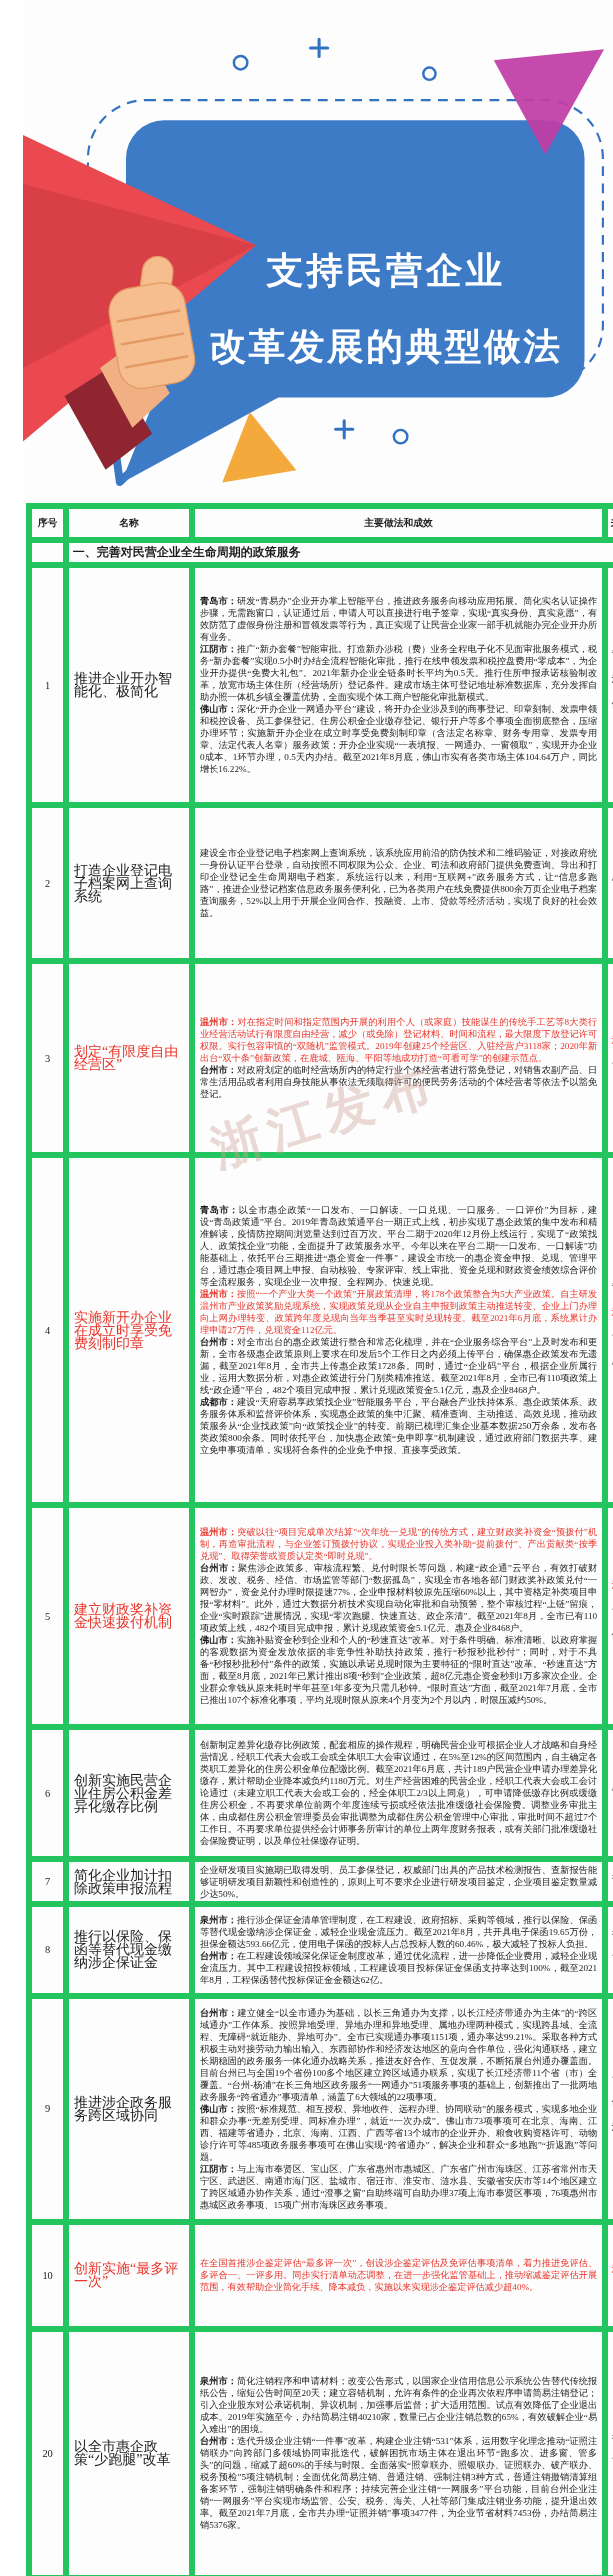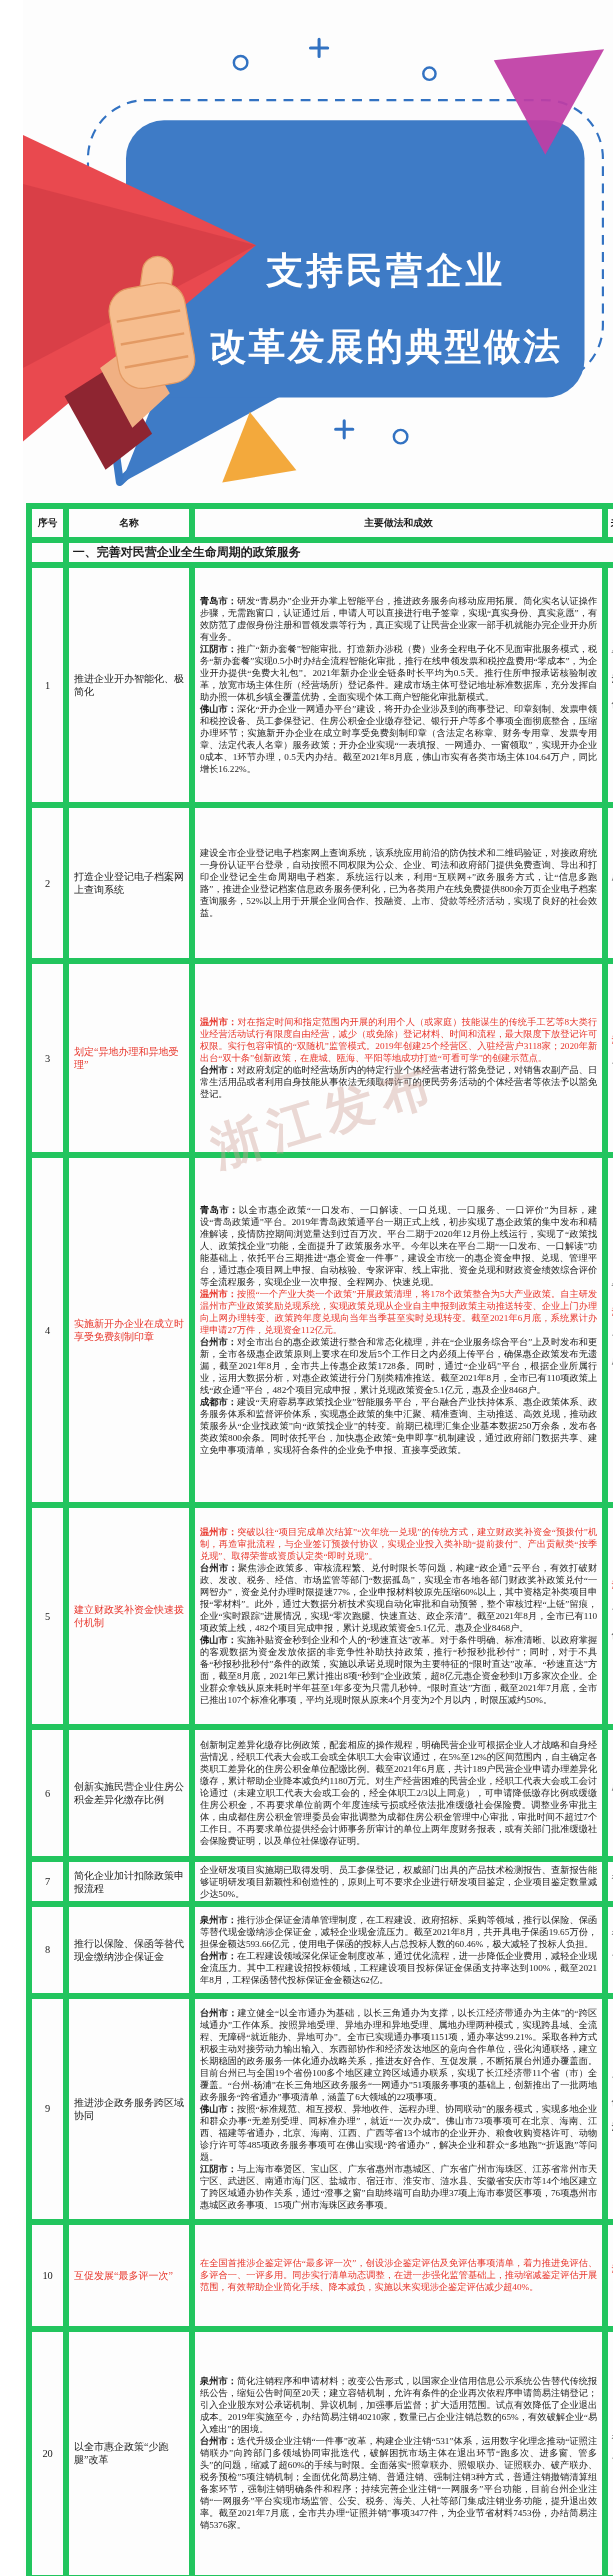--- a/index.html
+++ b/index.html
@@ -15,21 +15,21 @@
   
   #main-table{position:absolute;top:503px;left:3.1px;width:607px;
               border-collapse:collapse;table-layout:fixed;z-index:2;}
   #main-table th,#main-table td{border:6px solid #22c55e;vertical-align:middle;
               overflow:hidden;}
   #main-table thead tr{height:34px;}
   #main-table th{font-size:9.8px;font-weight:600;text-align:center;padding:1.2px;}
   tr.section-row{height:23px;}
   td.section-cell{font-size:12px;font-weight:bold;text-align:left;padding:1.2px 3.7px;}
   td.c-no{font-size:10.4px;text-align:center;padding:0;}
-  td.c-name{font-size:10px;line-height:13px;text-align:left;padding:1.2px 3.7px 1.2px 4.9px;}
+  td.c-name{font-size:14px;line-height:13px;text-align:left;padding:1.2px 3.7px 1.2px 4.9px;}
   td.c-body{font-size:9.2px;line-height:12px;text-align:justify;padding:1.2px 4.9px;}
   td.c-src{font-size:9.2px;line-height:12.3px;text-align:center;padding:0 0.6px;}
   td.c-body p.seg{margin:0;text-indent:0;}
   span.city{font-weight:bold;font-family:Liberation Serif, serif;}
   .red{color:#e8352b;}
   
   #main-table tbody tr:nth-child(2){height:240px;}
   #main-table tbody tr:nth-child(3){height:156px;}
   #main-table tbody tr:nth-child(4){height:194px;}
   #main-table tbody tr:nth-child(5){height:350px;}
@@ -126,21 +126,21 @@
       <td class="c-name">打造企业登记电子档案网上查询系统</td>
       <td class="c-body">
             <p class="seg">建设全市企业登记电子档案网上查询系统，该系统应用前沿的防伪技术和二维码验证，对接政府统一身份认证平台登录，自动按照不同权限为公众、企业、司法和政府部门提供免费查询、导出和打印企业登记全生命周期电子档案。系统运行以来，利用“互联网+”政务服务方式，让“信息多跑路”，推进企业登记档案信息政务服务便利化，已为各类用户在线免费提供800余万页企业电子档案查询服务，52%以上用于开展企业间合作、投融资、上市、贷款等经济活动，实现了良好的社会效益。</p>
           </td>
       <td class="c-src">
             <div class="src">成都市</div>
           </td>
     </tr>
         <tr>
       <td class="c-no">3</td>
-      <td class="c-name red">划定“异地办理和异地受理”</td>
+      <td class="c-name red">划定“有限度自由经营区”</td>
       <td class="c-body">
             <p class="seg red"><span class="city">温州市：</span>对在指定时间和指定范围内开展的利用个人（或家庭）技能谋生的传统手工艺等8大类行业经营活动试行有限度自由经营，减少（或免除）登记材料、时间和流程，最大限度下放登记许可权限。实行包容审慎的“双随机”监管模式。2019年创建25个经营区、入驻经营户3118家；2020年新出台“双十条”创新政策，在鹿城、瓯海、平阳等地成功打造“可看可学”的创建示范点。</p>
             <p class="seg"><span class="city">台州市：</span>对政府划定的临时经营场所内的特定行业个体经营者进行豁免登记，对销售农副产品、日常生活用品或者利用自身技能从事依法无须取得许可的便民劳务活动的个体经营者等依法予以豁免登记。</p>
           </td>
       <td class="c-src">
             <div class="src red">温州市</div>
             <div class="src">台州市</div>
           </td>
     </tr>
         <tr>
@@ -214,21 +214,21 @@
             <p class="seg"><span class="city">江阴市：</span>与上海市奉贤区、宝山区、广东省惠州市惠城区、广东省广州市海珠区、江苏省常州市天宁区、武进区、南通市海门区、盐城市、宿迁市、淮安市、涟水县、安徽省安庆市等14个地区建立了跨区域通办协作关系，通过“澄事之窗”自助终端可自助办理37项上海市奉贤区事项，76项惠州市惠城区政务事项、15项广州市海珠区政务事项。</p>
           </td>
       <td class="c-src">
             <div class="src">台州市</div>
             <div class="src">佛山市</div>
             <div class="src">江阴市</div>
           </td>
     </tr>
         <tr>
       <td class="c-no">10</td>
-      <td class="c-name red">互促发展“最多评一次”</td>
+      <td class="c-name red">创新实施“最多评一次”</td>
       <td class="c-body">
             <p class="seg red">在全国首推涉企鉴定评估“最多评一次”，创设涉企鉴定评估及免评估事项清单，着力推进免评估、多评合一、一评多用。同步实行清单动态调整，在进一步强化监管基础上，推动缩减鉴定评估开展范围，有效帮助企业简化手续、降本减负，实施以来实现涉企鉴定评估减少超40%。</p>
           </td>
       <td class="c-src">
             <div class="src red">温州市</div>
           </td>
     </tr>
         <tr>
       <td class="c-no">20</td>
       <td class="c-name">以全市惠企政策“少跑腿”改革</td>

